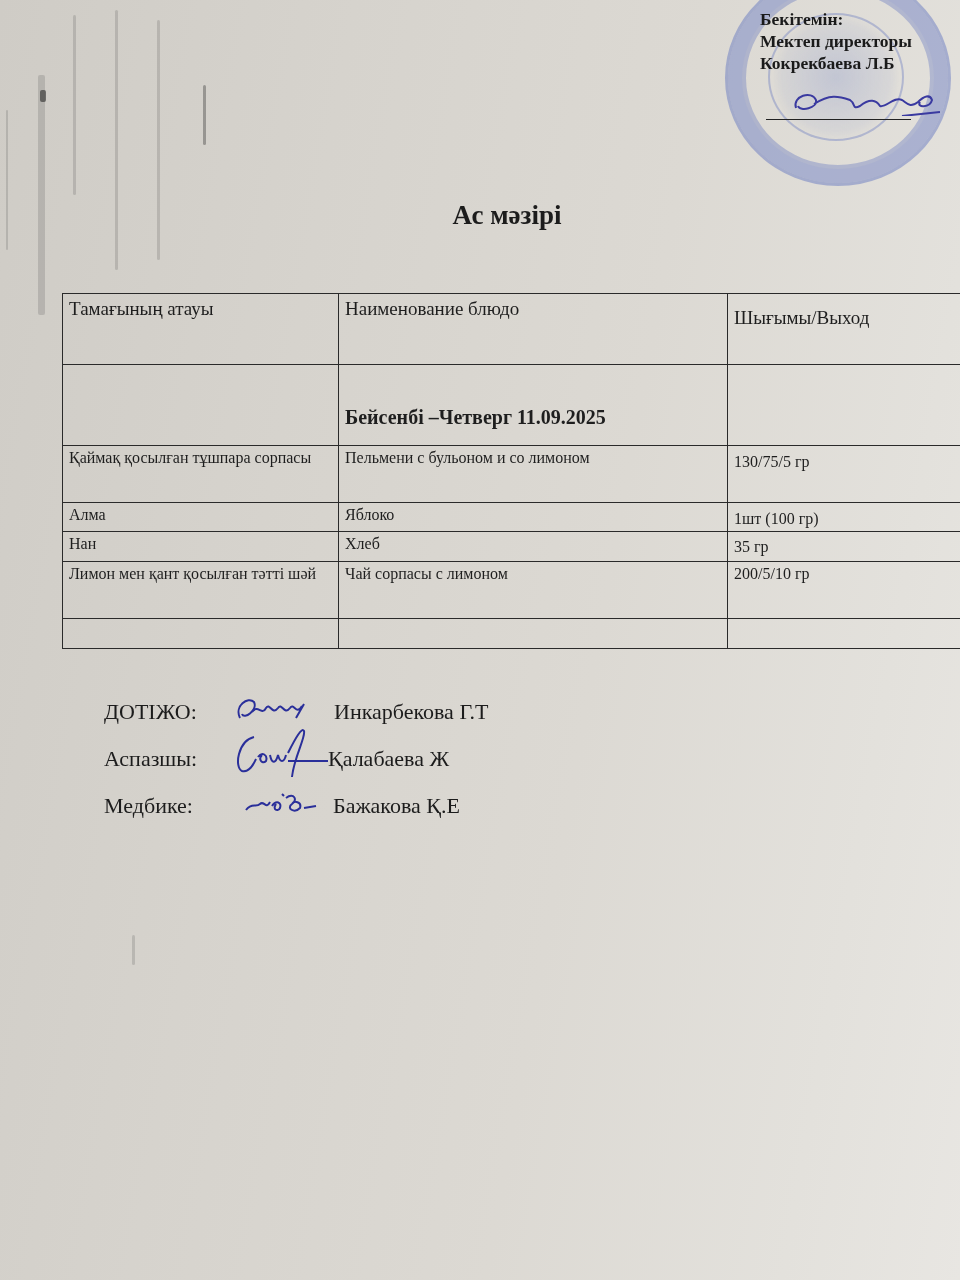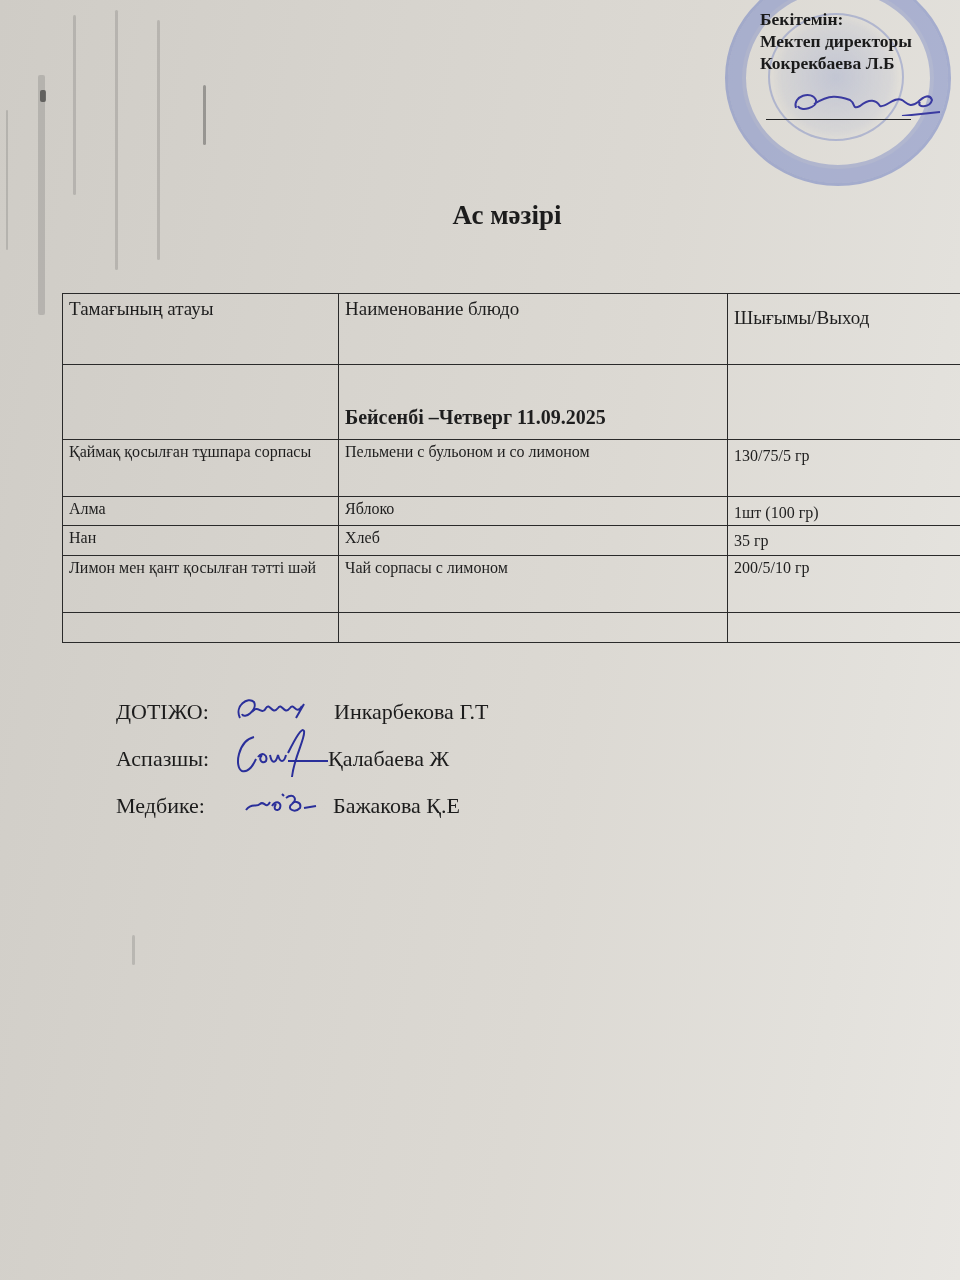--- a/index.html
+++ b/index.html
@@ -35,24 +35,24 @@
   table.menu {
     position: absolute; left: 62px; top: 293px; border-collapse: collapse;
     width: 920px; table-layout: fixed;
   }
   table.menu td {
     border: 1.3px solid #2a2a2a; vertical-align: top; padding: 0 6px;
     font-size: 16px; line-height: 24px; color: #1e1e1e;
   }
   table.menu tr.head td { font-weight: normal; font-size: 19px; height: 58px; padding-top: 3px; }
   table.menu tr.head td.c3 { padding-top: 12px; }
-  table.menu tr.date td { height: 64px; vertical-align: bottom; font-weight: bold; font-size: 20px; padding-bottom: 10px; margin-top: 48px; }
+  table.menu tr.date td { height: 64px; vertical-align: bottom; font-weight: bold; font-size: 20px; padding-bottom: 16px; margin-top: 48px; }
   .signs { position: absolute; left: 104px; top: 700px; font-size: 22px; line-height: 24px; }
   .sign-row { position: relative; height: 47px; white-space: nowrap; }
-  .sign-role { position: absolute; left: 12px; }
+  .sign-role { position: absolute; left: 0; }
   .sign-sig { position: absolute; }
   .sign-name { position: absolute; text-align: center; }
 </style>
 </head>
 <body>
 
 <div class="streak" style="left:38px;top:75px;width:7px;height:240px;"></div>
 <div class="streak" style="left:40px;top:90px;width:6px;height:12px;background:rgba(30,30,30,0.55);"></div>
 <div class="streak" style="left:73px;top:15px;width:3px;height:180px;"></div>
 <div class="streak" style="left:115px;top:10px;width:3px;height:260px;"></div>

